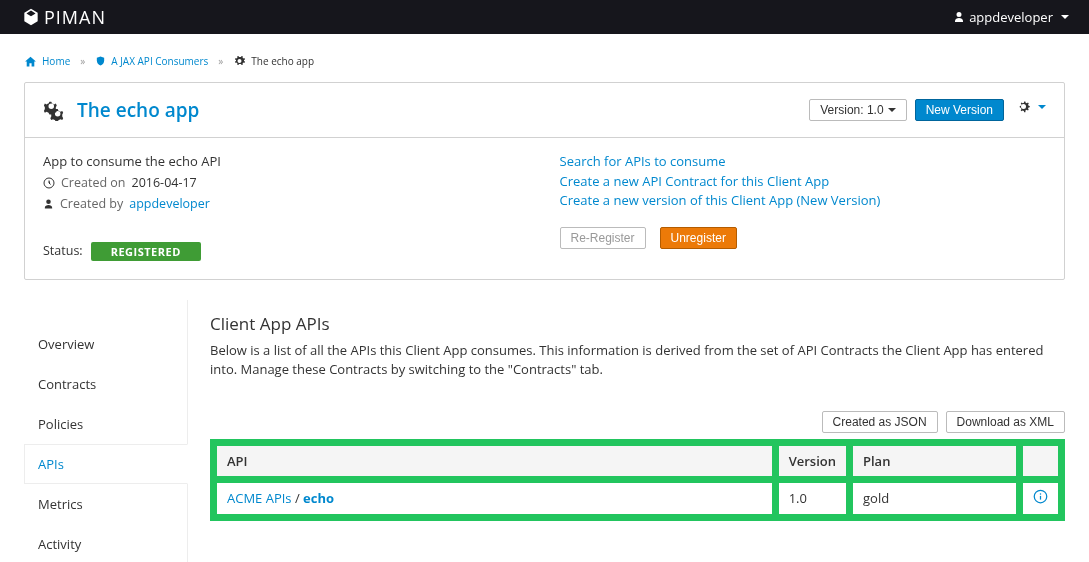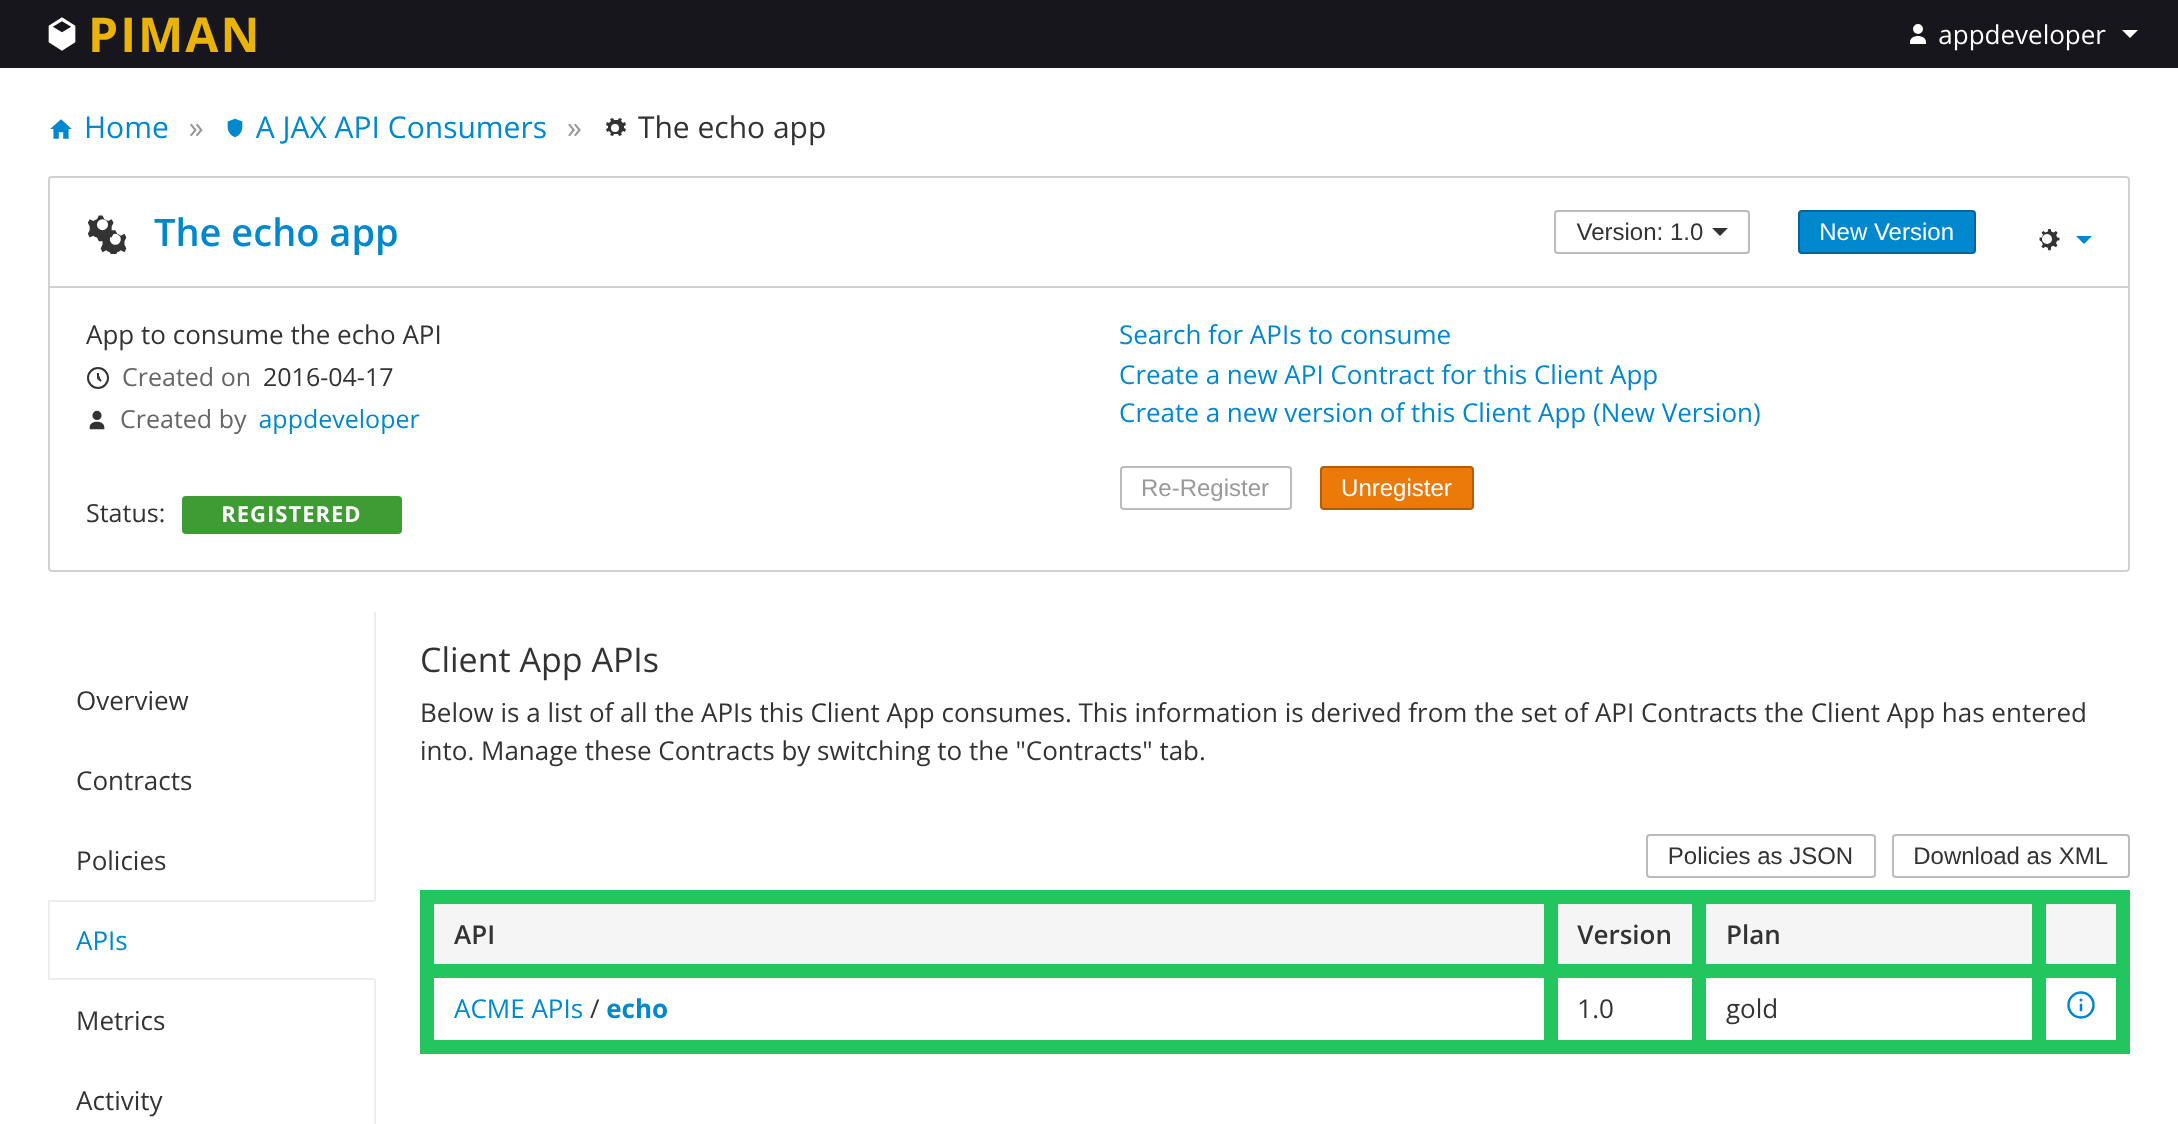--- a/index.html
+++ b/index.html
@@ -1,30 +1,30 @@
 <!DOCTYPE html>
 <html><head>
 <meta charset="utf-8">
 <style>
 *{margin:0;padding:0;box-sizing:border-box}
 body{font-family:"Open Sans",Helvetica,Arial,sans-serif;font-size:13px;color:#333;background:#fff}
 .navbar{background:#16161c;height:34px;display:flex;justify-content:space-between;align-items:center;padding:0 20px}
-.brand{color:#eab308;font-weight:700;font-size:24px;display:flex;align-items:center;letter-spacing:1px}
+.brand{color:#ffffff;font-weight:400;font-size:18px;display:flex;align-items:center;letter-spacing:1px}
 .brand svg{margin-right:2px}
 .user-menu{color:#fff;font-size:13px;display:flex;align-items:center;gap:4px}
 .content{padding:20px 24px}
-.breadcrumb{font-size:15px;color:#333;display:flex;align-items:flex-end;gap:10px;margin-bottom:14px}
+.breadcrumb{font-size:10px;color:#333;display:flex;align-items:flex-end;gap:10px;margin-bottom:14px}
 .breadcrumb a{color:#0088ce;text-decoration:none}
 .breadcrumb .sep{color:#999}
 .bc-item{display:flex;align-items:center;gap:5px}
 .card{border:1px solid #d1d1d1;border-radius:2px;background:#fff}
 .card-header{border-bottom:1px solid #d1d1d1;padding:14px 18px;display:flex;justify-content:space-between;align-items:center}
 .app-title{color:#0088ce;font-size:19px;font-weight:600;display:flex;align-items:center;gap:12px}
 .app-title svg{color:#333}
-.header-actions{display:flex;align-items:flex-end;gap:24px}
+.header-actions{display:flex;align-items:flex-start;gap:8px}
 .btn{display:inline-flex;align-items:center;border:1px solid #bbb;background:#fff;padding:3px 10px;font-size:12px;border-radius:2px;cursor:pointer;color:#333}
 .btn-primary{background:#0088ce;border-color:#00659c;color:#fff}
 .btn-warning{background:#ec7a08;border-color:#b35c00;color:#fff}
 .btn-disabled{color:#999;cursor:not-allowed}
 .card-body{padding:14px 18px 18px 18px;display:flex}
 .left-col{flex:1}
 .right-col{flex:1;padding-left:30px}
 .desc{font-size:13px;color:#333;}
 .meta{font-size:12.5px;color:#666;display:flex;align-items:center;gap:6px;margin-top:4px}
 .meta a{color:#0088ce;text-decoration:none}
@@ -155,21 +155,21 @@
       <div class="tab">Contracts</div>
       <div class="tab">Policies</div>
       <div class="tab active">APIs</div>
       <div class="tab">Metrics</div>
       <div class="tab">Activity</div>
     </div>
     <div class="panel">
       <h3>Client App APIs</h3>
       <p>Below is a list of all the APIs this Client App consumes. This information is derived from the set of API Contracts the Client App has entered into. Manage these Contracts by switching to the "Contracts" tab.</p>
       <div class="dl-row">
-        <button class="btn">Policies as JSON</button>
+        <button class="btn">Created as JSON</button>
         <button class="btn">Download as XML</button>
       </div>
       <table>
         <thead>
           <tr>
             <th>API</th>
             <th style="width:60px">Version</th>
             <th style="width:170px">Plan</th>
             <th style="width:32px"></th>
           </tr>

